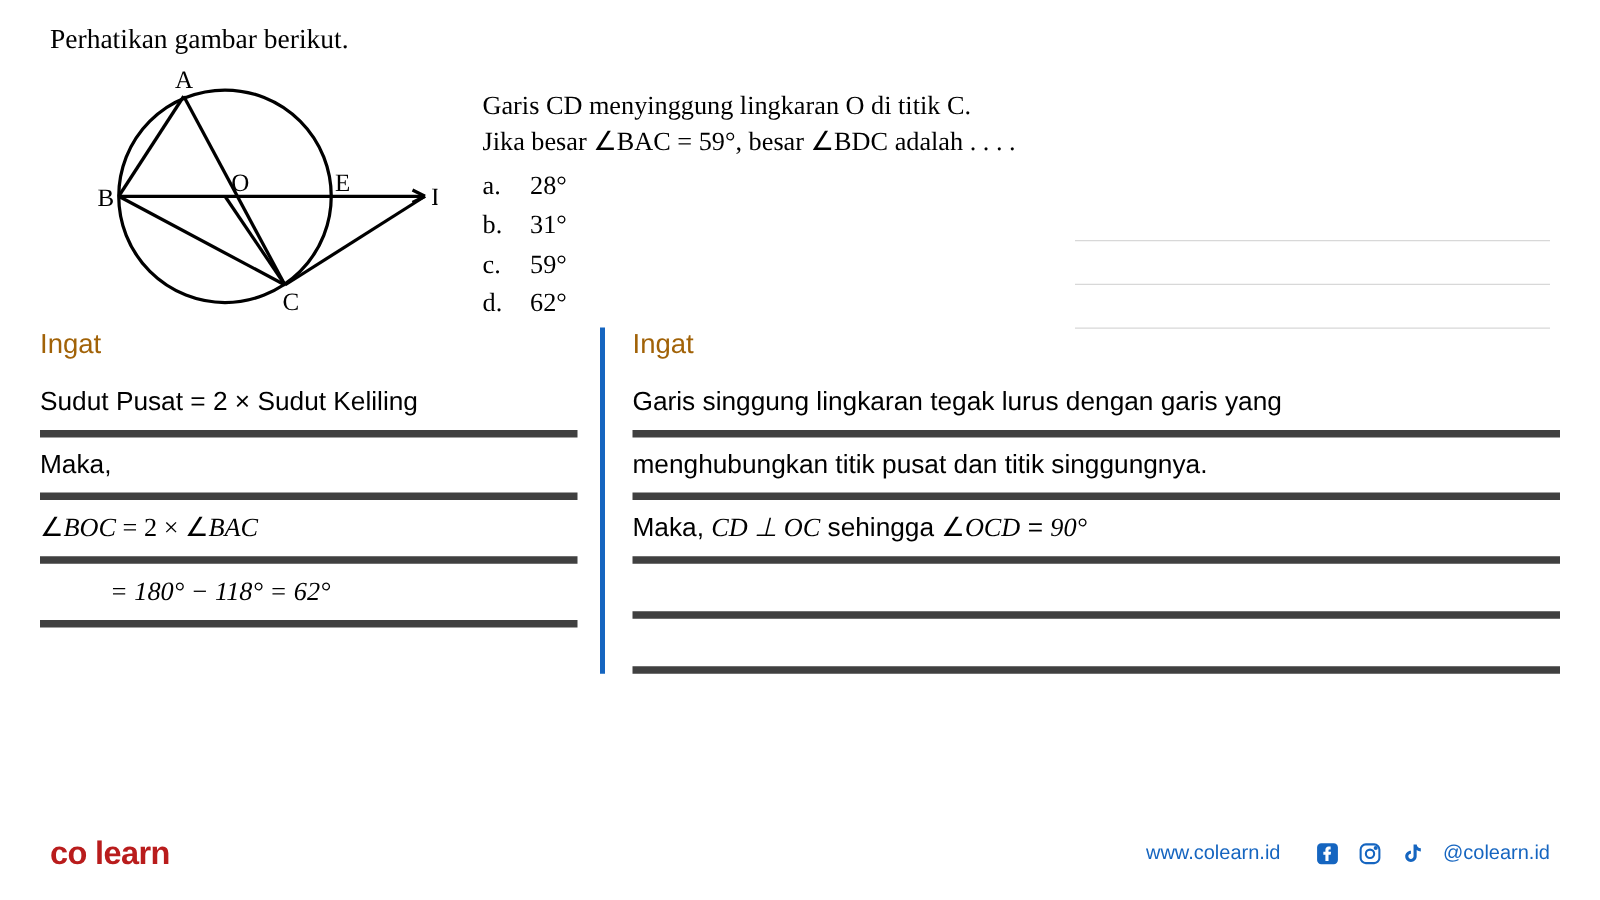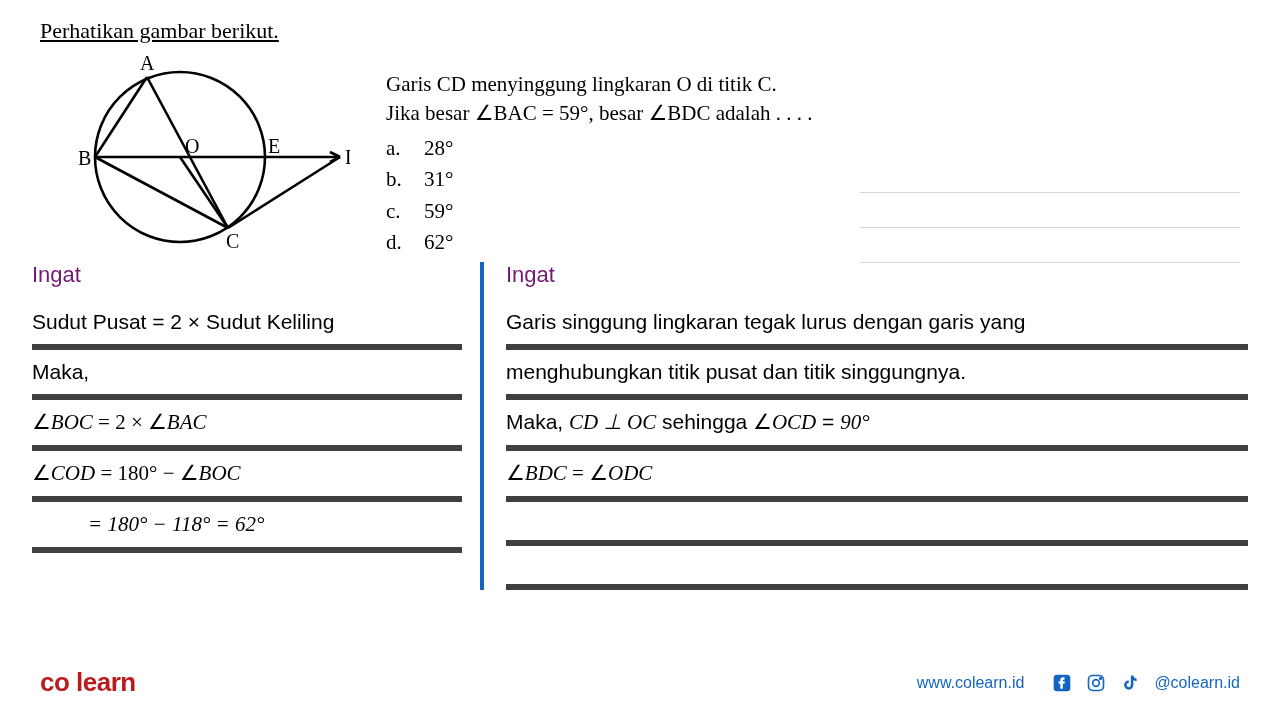--- a/index.html
+++ b/index.html
@@ -7,21 +7,20 @@
       width: 1280px;
       height: 720px;
       font-family: 'Times New Roman', serif;
       background: white;
       position: relative;
       overflow: hidden;
     }
     .header {
       padding: 18px 40px 8px;
       font-size: 22px;
-      text-decoration: underline;
     }
     .question-row {
       display: flex;
       padding: 0 40px;
       gap: 36px;
     }
     .diagram {
       width: 310px;
       height: 200px;
       flex-shrink: 0;
@@ -50,21 +49,21 @@
     .col-left {
       width: 448px;
       padding-right: 18px;
     }
     .col-right {
       flex: 1;
       border-left: 4px solid #1565c0;
       padding-left: 22px;
     }
     .ingat {
-      color: #701a75;
+      color: #a16207;
       margin-bottom: 12px;
       font-size: 22px;
     }
     .line {
       border-bottom: 6px solid #404040;
       padding: 10px 0;
       min-height: 44px;
     }
     .math { font-family: 'Cambria Math', 'STIX Math', serif; font-style: italic;}
     .mathup { font-style: normal; }
@@ -168,35 +167,29 @@
 </div>
 
 <div class="solution-area">
   <div class="col-left">
     <div class="ingat">Ingat</div>
     <div class="line">Sudut Pusat = 2 × Sudut Keliling</div>
     <div class="line">Maka,</div>
     <div class="line math">
       <span class="mathup">∠</span><span>BOC</span><span class="mathup"> = 2 × ∠</span><span>BAC</span>
     </div>
-    <div class="line math">
-      <span class="mathup">∠</span><span>COD</span><span class="mathup"> = 180° − ∠</span><span>BOC</span>
-    </div>
     <div class="line indent hand">= 180° − 118° =  62°</div>
   </div>
 
   <div class="col-right">
     <div class="ingat">Ingat</div>
     <div class="line">Garis singgung lingkaran tegak lurus dengan garis yang</div>
     <div class="line">menghubungkan titik pusat dan titik singgungnya.</div>
     <div class="line">
       <span>Maka, </span><span class="math">CD ⊥ OC</span><span> sehingga ∠</span><span class="math">OCD</span><span> =  </span><span class="hand">90°</span>
-    </div>
-    <div class="line math">
-      <span class="mathup">∠</span><span>BDC</span><span class="mathup"> = ∠</span><span>ODC</span>
     </div>
     <div class="line"></div>
     <div class="line"></div>
   </div>
 </div>
 
 <div class="footer">
   <div class="logo">
     <span>co</span><span class="dot"> </span><span>learn</span>
   </div>

